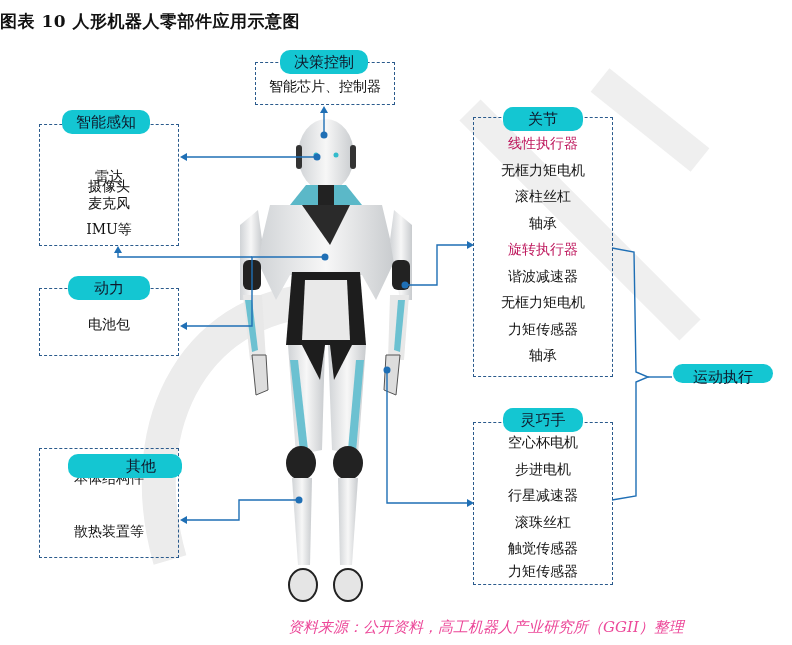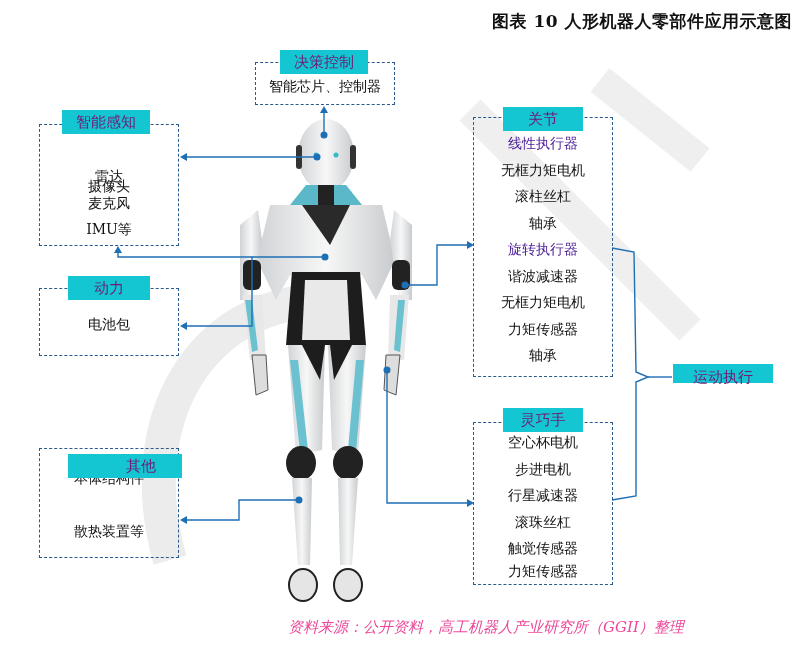--- a/index.html
+++ b/index.html
@@ -1,21 +1,21 @@
 <!DOCTYPE html>
 <html><head>
 <meta charset="utf-8">
 <style>
   html,body{margin:0;padding:0;background:#fff;}
   body{width:792px;height:645px;position:relative;overflow:hidden;font-family:"DejaVu Serif","Liberation Serif",serif;color:#111;}
-  .title{position:absolute;left:0;width:792px;top:10px;text-align:right;font-size:17px;font-weight:bold;letter-spacing:0.5px;}
+  .title{position:absolute;left:0;width:792px;top:10px;text-align:left;font-size:17px;font-weight:bold;letter-spacing:0.5px;}
   .box{position:absolute;border:1.5px dashed #2a5a8c;box-sizing:border-box;}
-  .tag{position:absolute;background:#14c6d2;color:#701a75;font-family:"DejaVu Sans","Liberation Sans",sans-serif;font-size:15px;text-align:center;line-height:24px;height:24px;}
+  .tag{position:absolute;background:#14c6d2;color:#0f172a;font-family:"DejaVu Sans","Liberation Sans",sans-serif;font-size:15px;text-align:center;line-height:24px;height:24px;border-radius:10px;}
   .item{position:absolute;left:0;right:0;text-align:center;font-size:14px;line-height:18px;}
-  .item.hl{color:#4c1d95;}
+  .item.hl{color:#be185d;}
   .source{position:absolute;left:288px;top:618px;font-size:15px;font-style:italic;color:#ec4899;}
   svg.lines{position:absolute;left:0;top:0;}
   .wm{position:absolute;}
 </style>
 </head>
 <body>
 
 <div class="title">图表 10   人形机器人零部件应用示意图</div>
 
 <svg class="wm" width="792" height="645">

